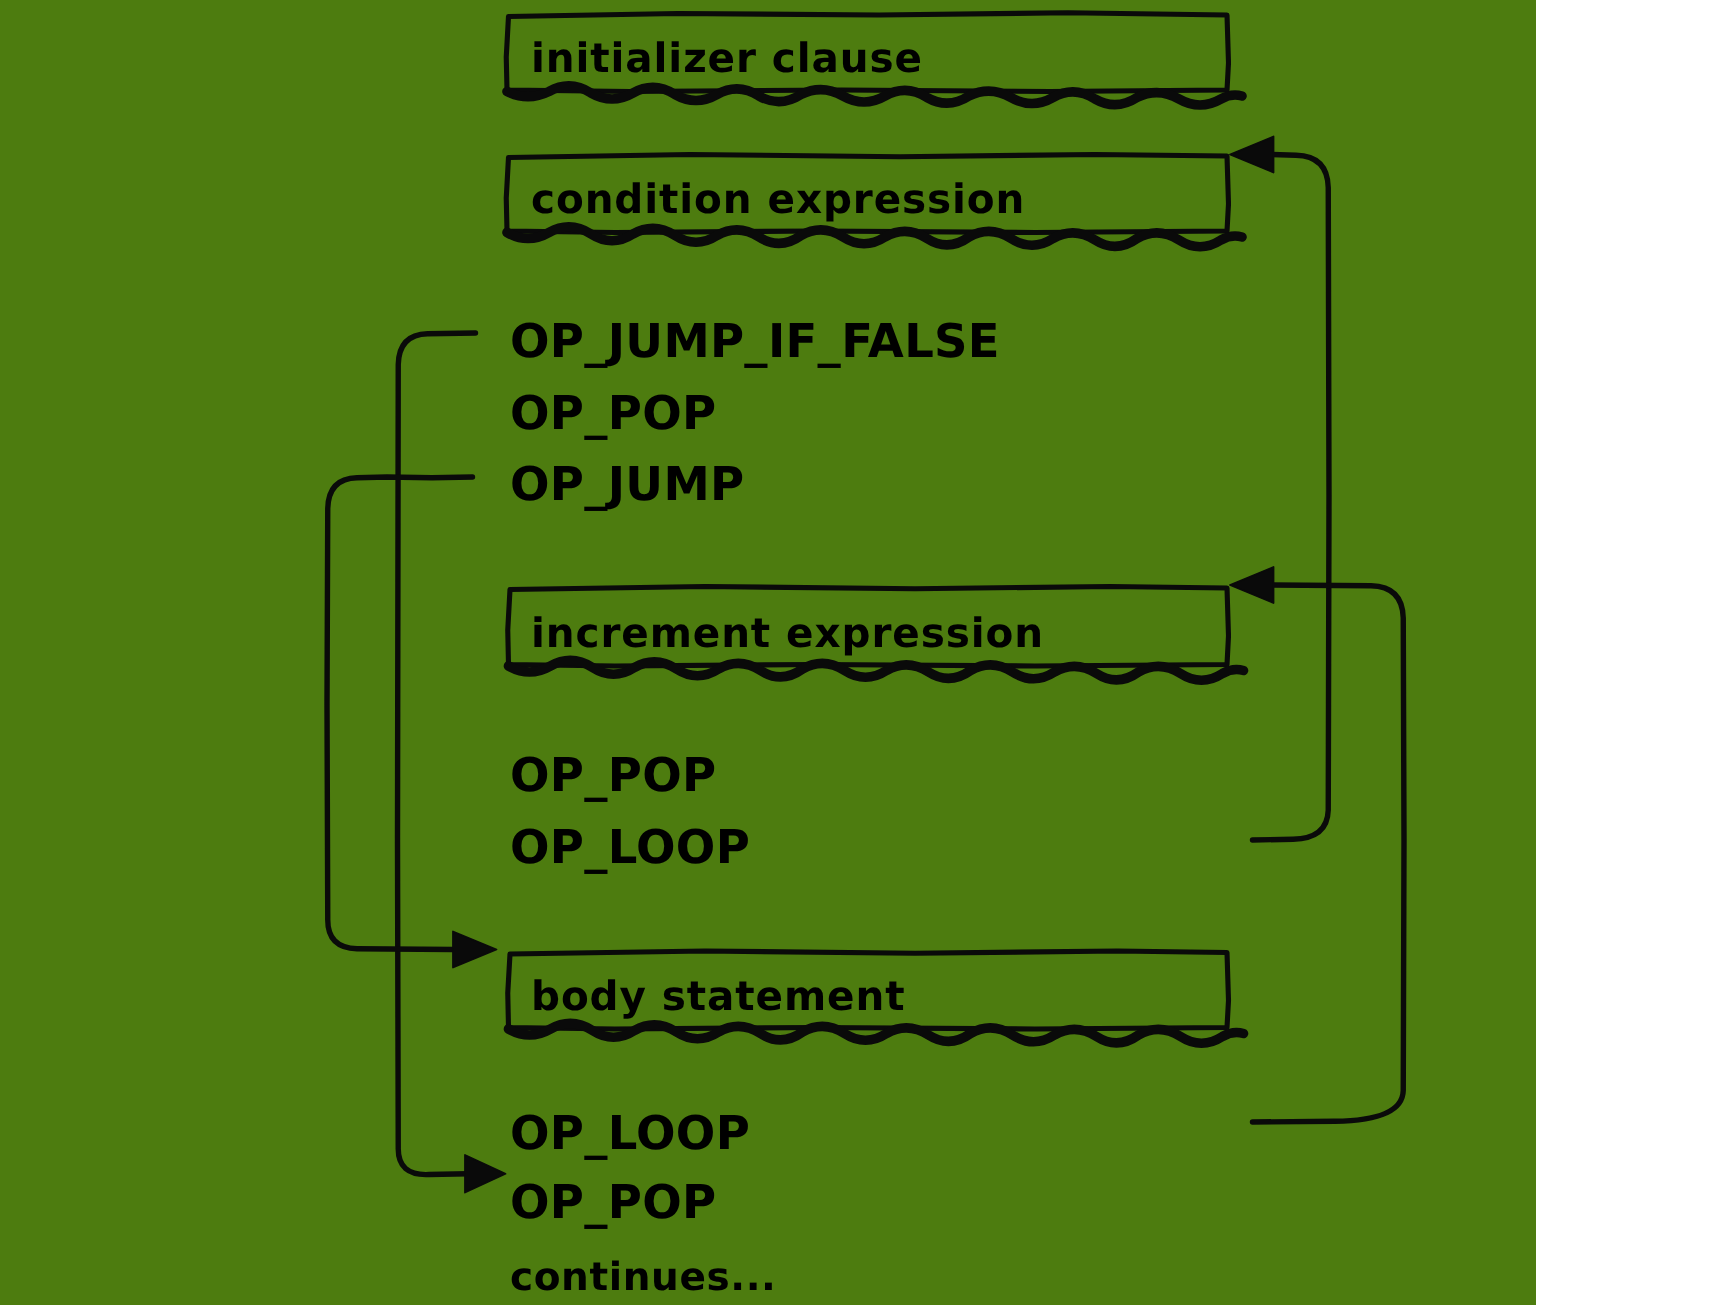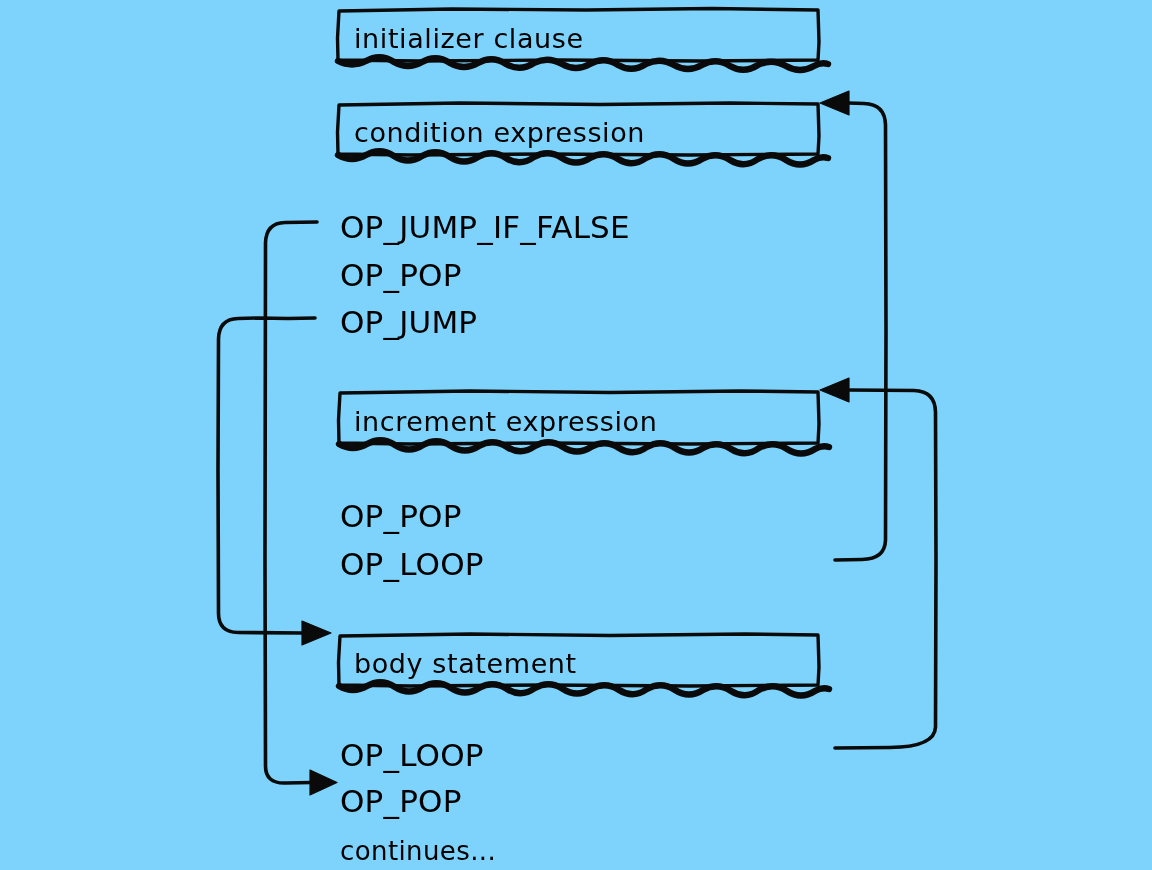--- a/index.html
+++ b/index.html
@@ -3,25 +3,26 @@
 <meta charset="utf-8">
 <title>For-loop bytecode flow diagram</title>
 <style>
   html, body {
     margin: 0;
     padding: 0;
     background: #ffffff;
   }
   #diagram-root {
     position: relative;
-    width: 1152px;
+    width: 1024px;
     height: 870px;
-    background: #7dd3fc;
+    background: #4d7c0f;
     overflow: hidden;
     font-family: "DejaVu Sans", sans-serif;
+    font-weight: bold;
   }
   #diagram-svg {
     position: absolute;
     top: 0;
     left: 0;
     width: 1152px;
     height: 870px;
     display: block;
   }
   .sketch-stroke {

